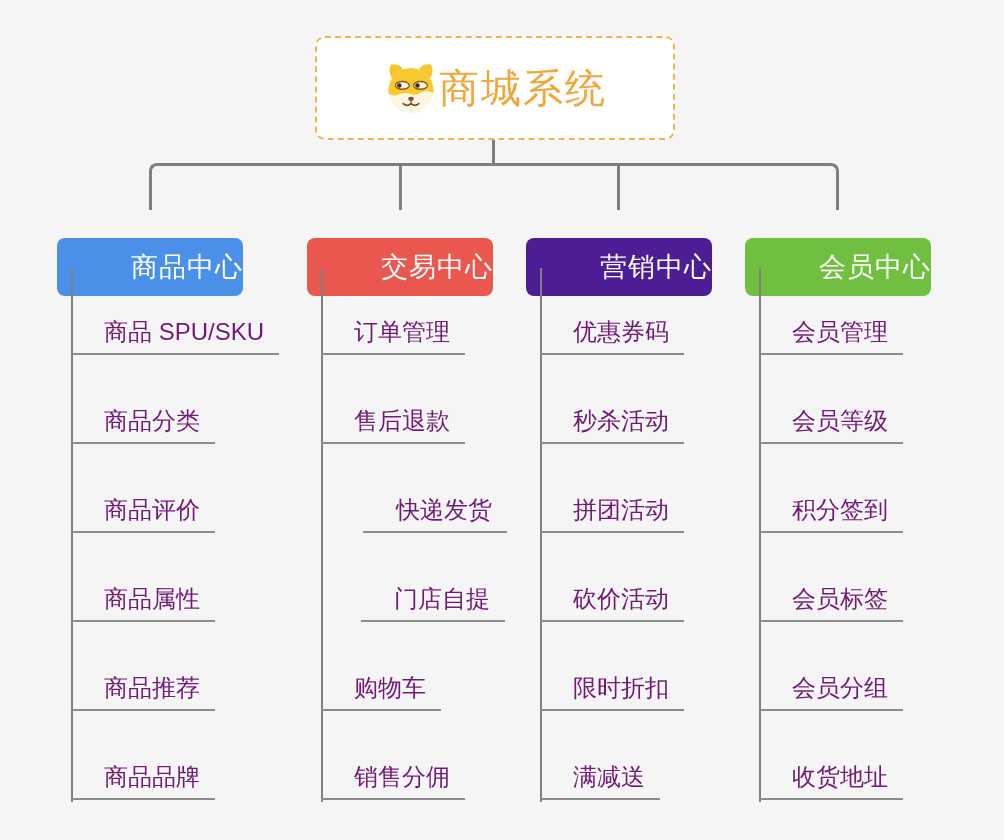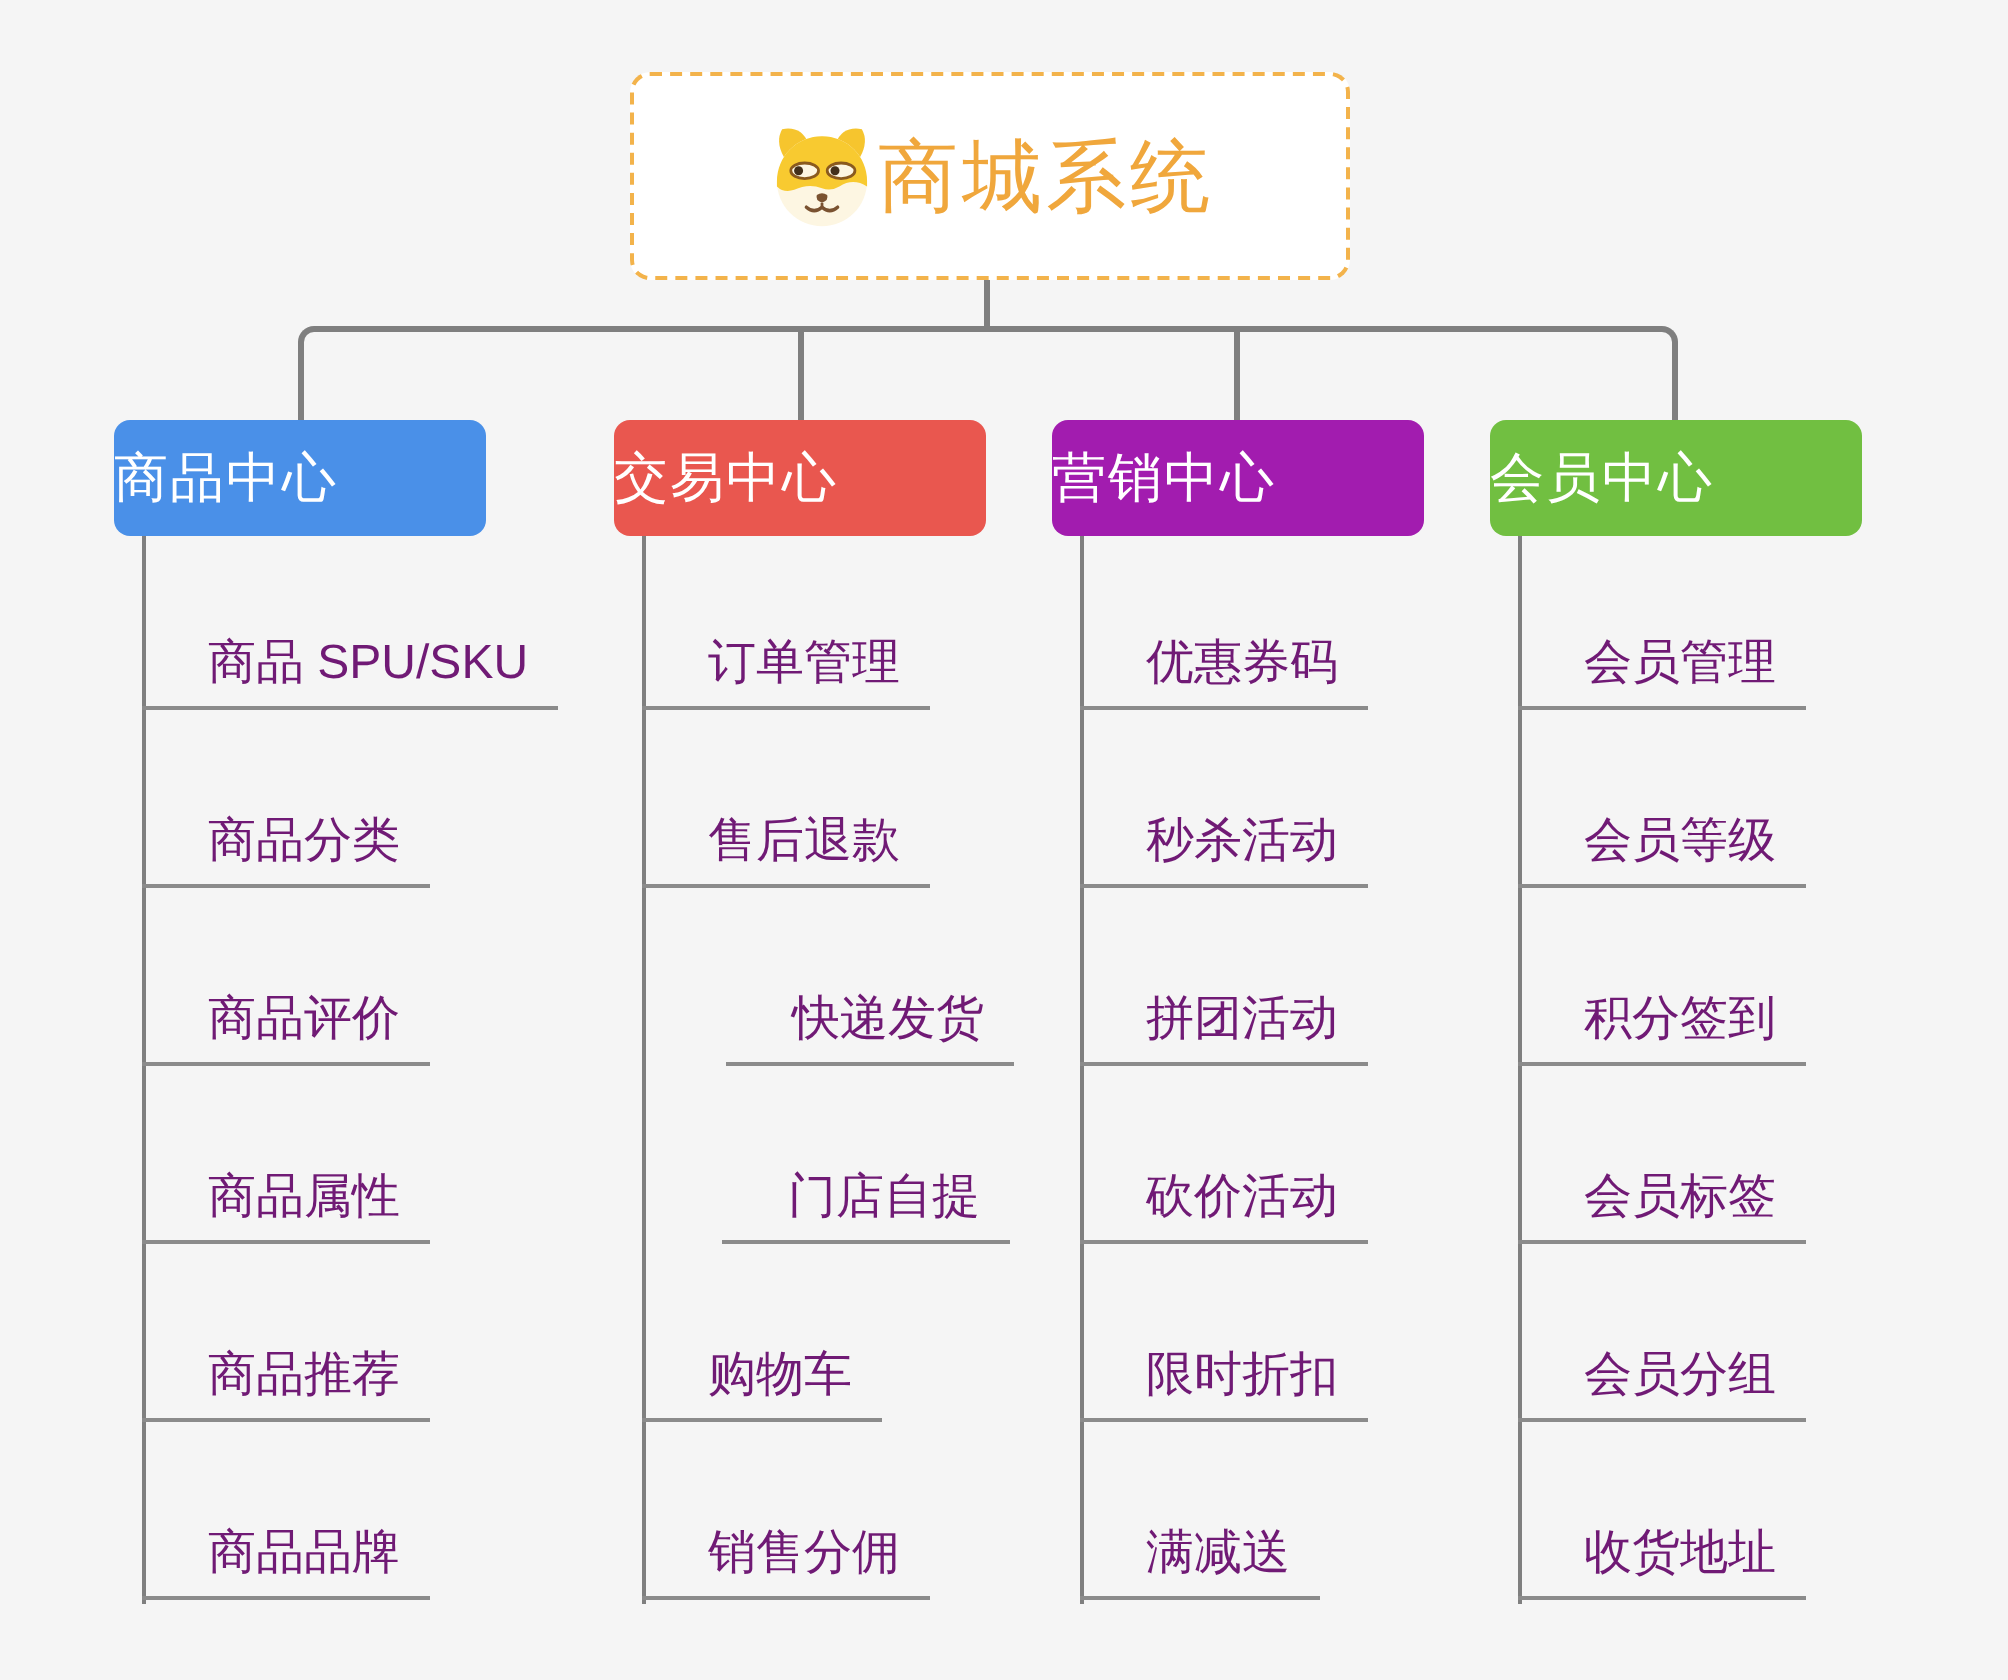--- a/index.html
+++ b/index.html
@@ -20,21 +20,21 @@
   
   .root-node { position:absolute; left:315px; top:36px; width:360px; height:104px;
     background:#ffffff; border:2px dashed #f3b34b; border-radius:10px;
     display:flex; align-items:center; justify-content:center; }
   .root-title { font-size:40px; font-weight:500; color:#f0a73c; letter-spacing:2px; white-space:nowrap; }
   .dog-icon { width:56px; height:52px; flex:0 0 auto; }
 
   
   .branch { position:absolute; top:210px; width:250px; height:600px; }
   .branch-box { width:186px; height:58px; border-radius:8px; color:#ffffff;
-    font-size:27px; line-height:58px; text-align:left; letter-spacing:1px; cursor:default; }
+    font-size:27px; line-height:58px; text-align:right; letter-spacing:1px; cursor:default;margin-top:28px; }
   .branch-line { position:absolute; left:14px; top:58px; width:2px; height:534px; background:#7f7f7f; }
   .branch-item { position:absolute; left:14px; white-space:nowrap; }
   .item-label { display:inline-block; font-size:24px; line-height:30px; color:#701a75;
     padding:0 15px 6px 33px; border-bottom:2px solid #8b8b8b; white-space:nowrap; }
 </style>
 </head>
 <body>
 
 <div class="canvas">
 
@@ -89,21 +89,21 @@
           <div class="branch-item" style="top: 107px;"><span class="item-label">订单管理</span></div>
           <div class="branch-item" style="top: 196px;"><span class="item-label">售后退款</span></div>
           <div class="branch-item" style="top: 285px; padding-left: 42px;"><span class="item-label">快递发货</span></div>
           <div class="branch-item" style="top: 374px; padding-left: 40px;"><span class="item-label">门店自提</span></div>
           <div class="branch-item" style="top: 463px;"><span class="item-label">购物车</span></div>
           <div class="branch-item" style="top: 552px;"><span class="item-label">销售分佣</span></div>
         </div>
   </div>
 
   <div class="branch" style="left: 526px;">
-    <div class="branch-box" style="background: #a21caf;">营销中心</div>
+    <div class="branch-box" style="background: #4c1d95;">营销中心</div>
     <div class="branch-line"></div>
     <div class="branch-items">
           <div class="branch-item" style="top: 107px;"><span class="item-label">优惠券码</span></div>
           <div class="branch-item" style="top: 196px;"><span class="item-label">秒杀活动</span></div>
           <div class="branch-item" style="top: 285px;"><span class="item-label">拼团活动</span></div>
           <div class="branch-item" style="top: 374px;"><span class="item-label">砍价活动</span></div>
           <div class="branch-item" style="top: 463px;"><span class="item-label">限时折扣</span></div>
           <div class="branch-item" style="top: 552px;"><span class="item-label">满减送</span></div>
         </div>
   </div>

